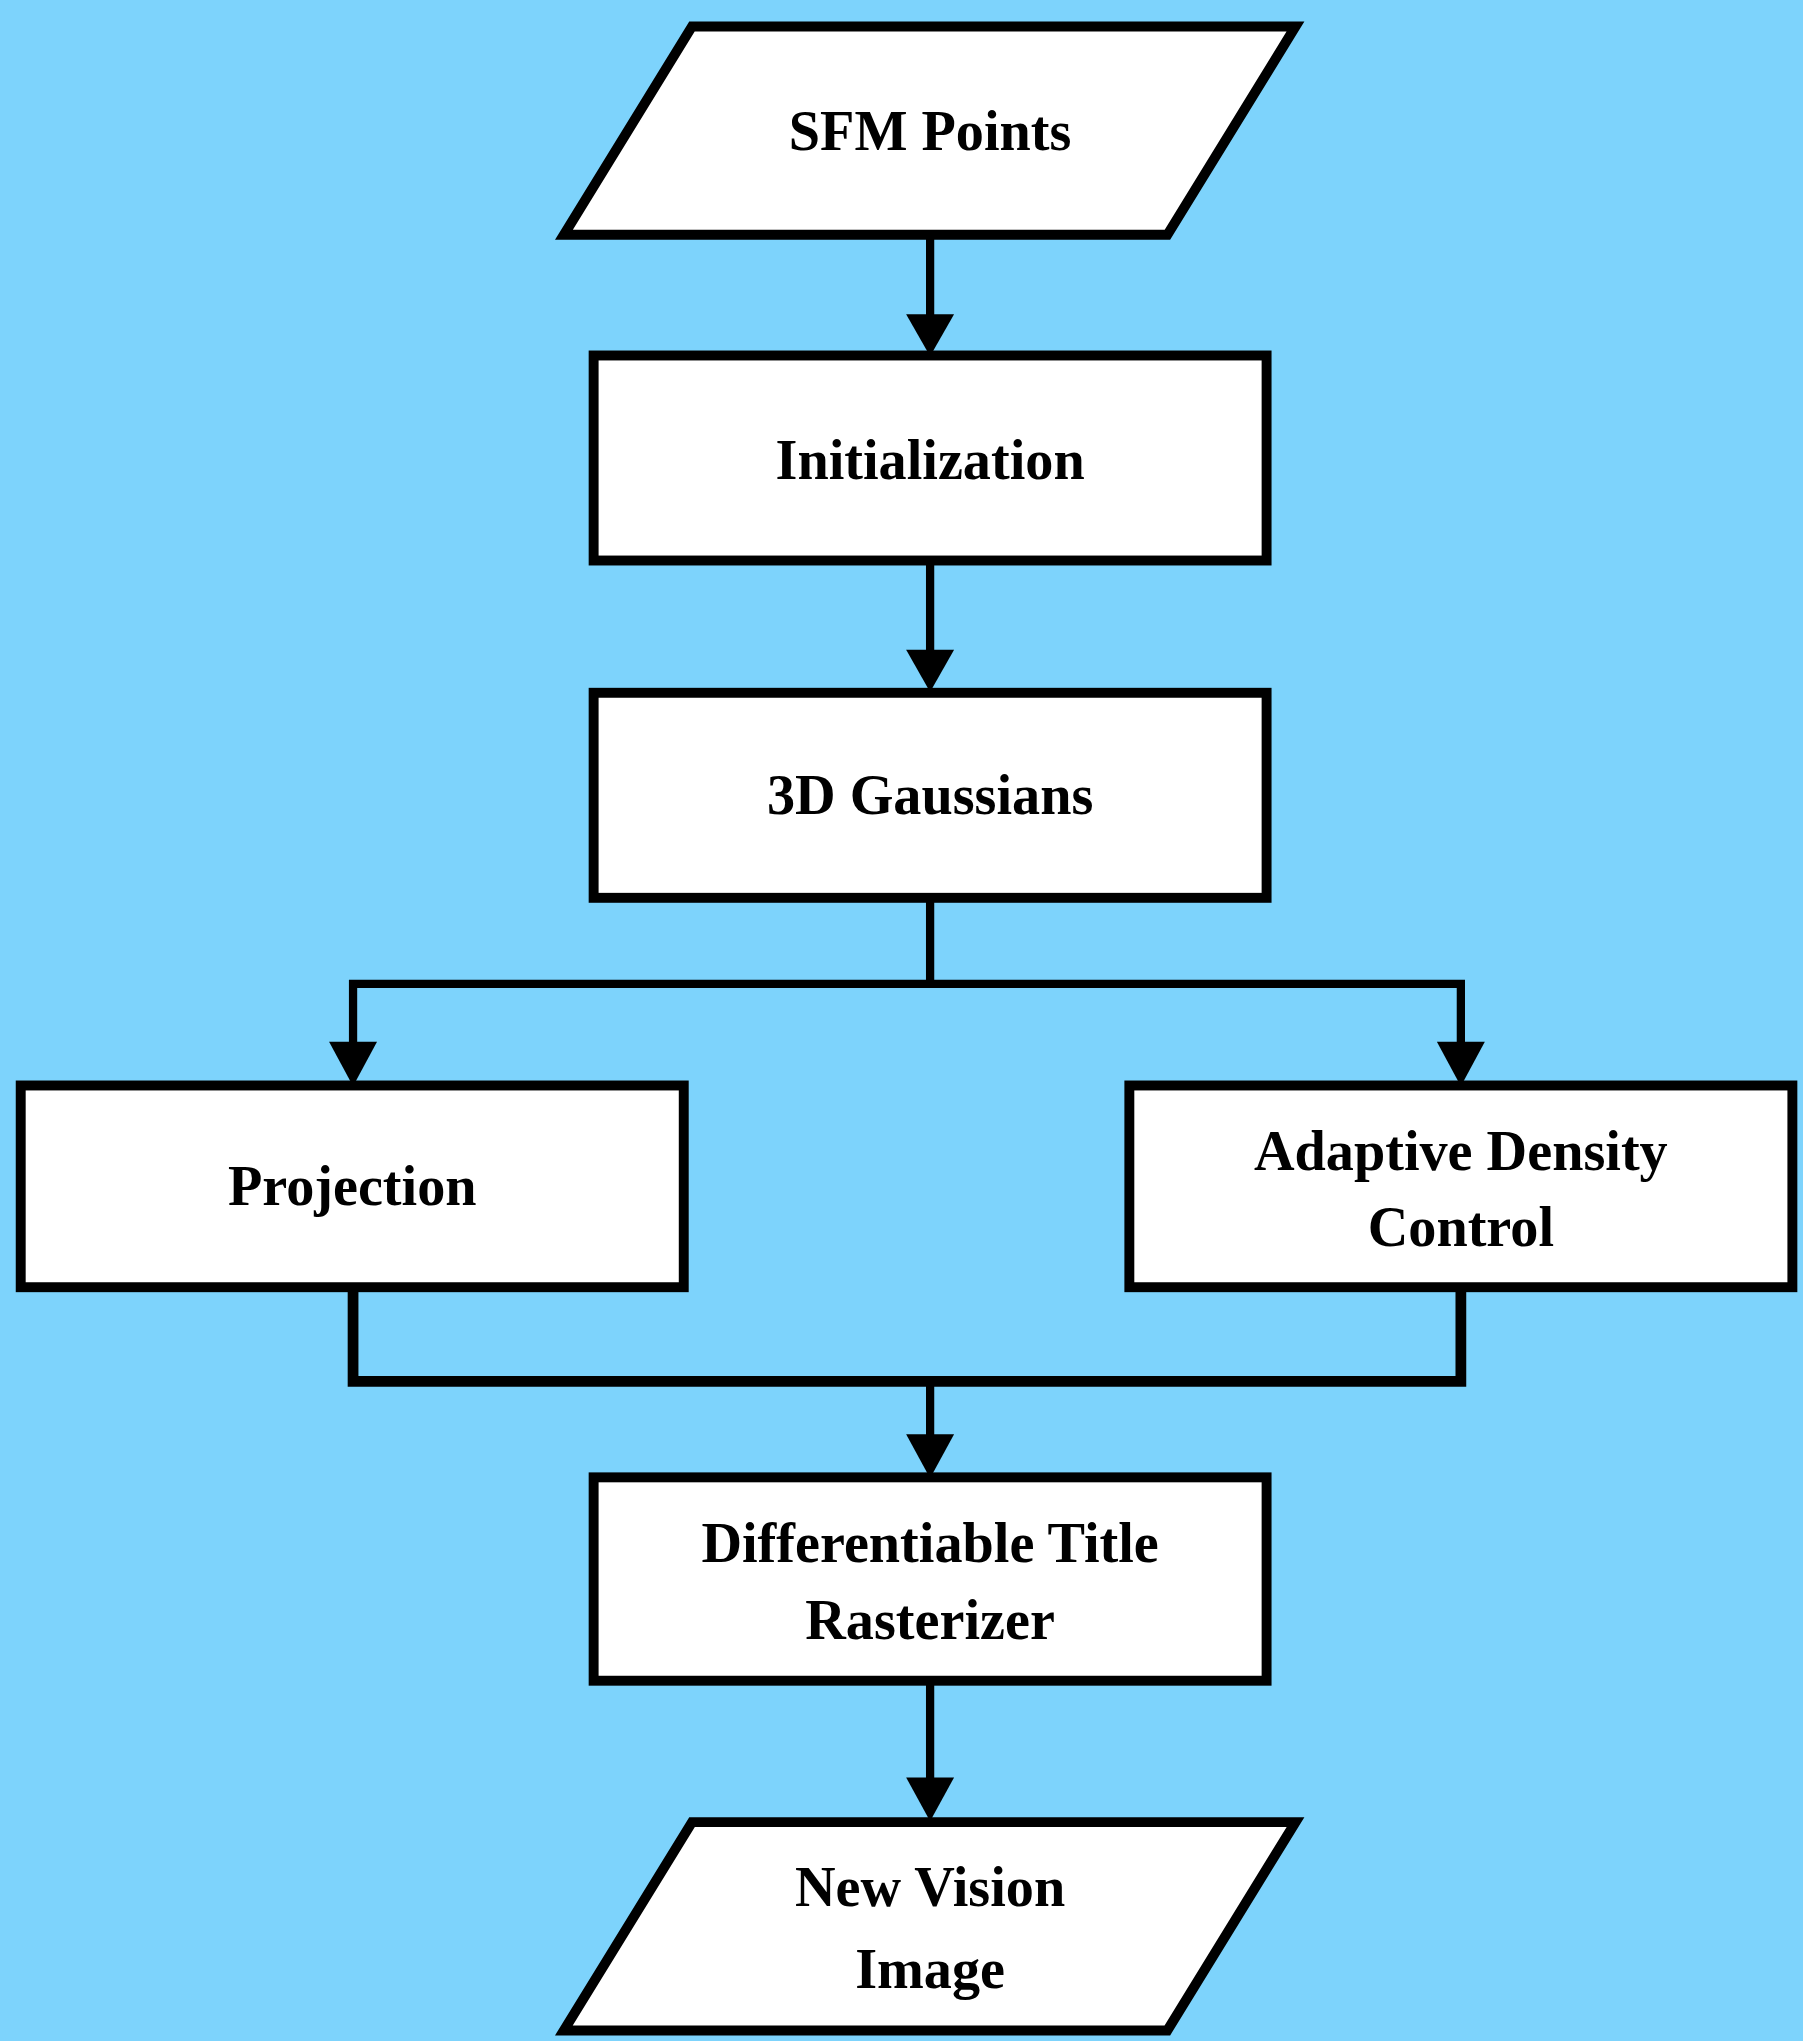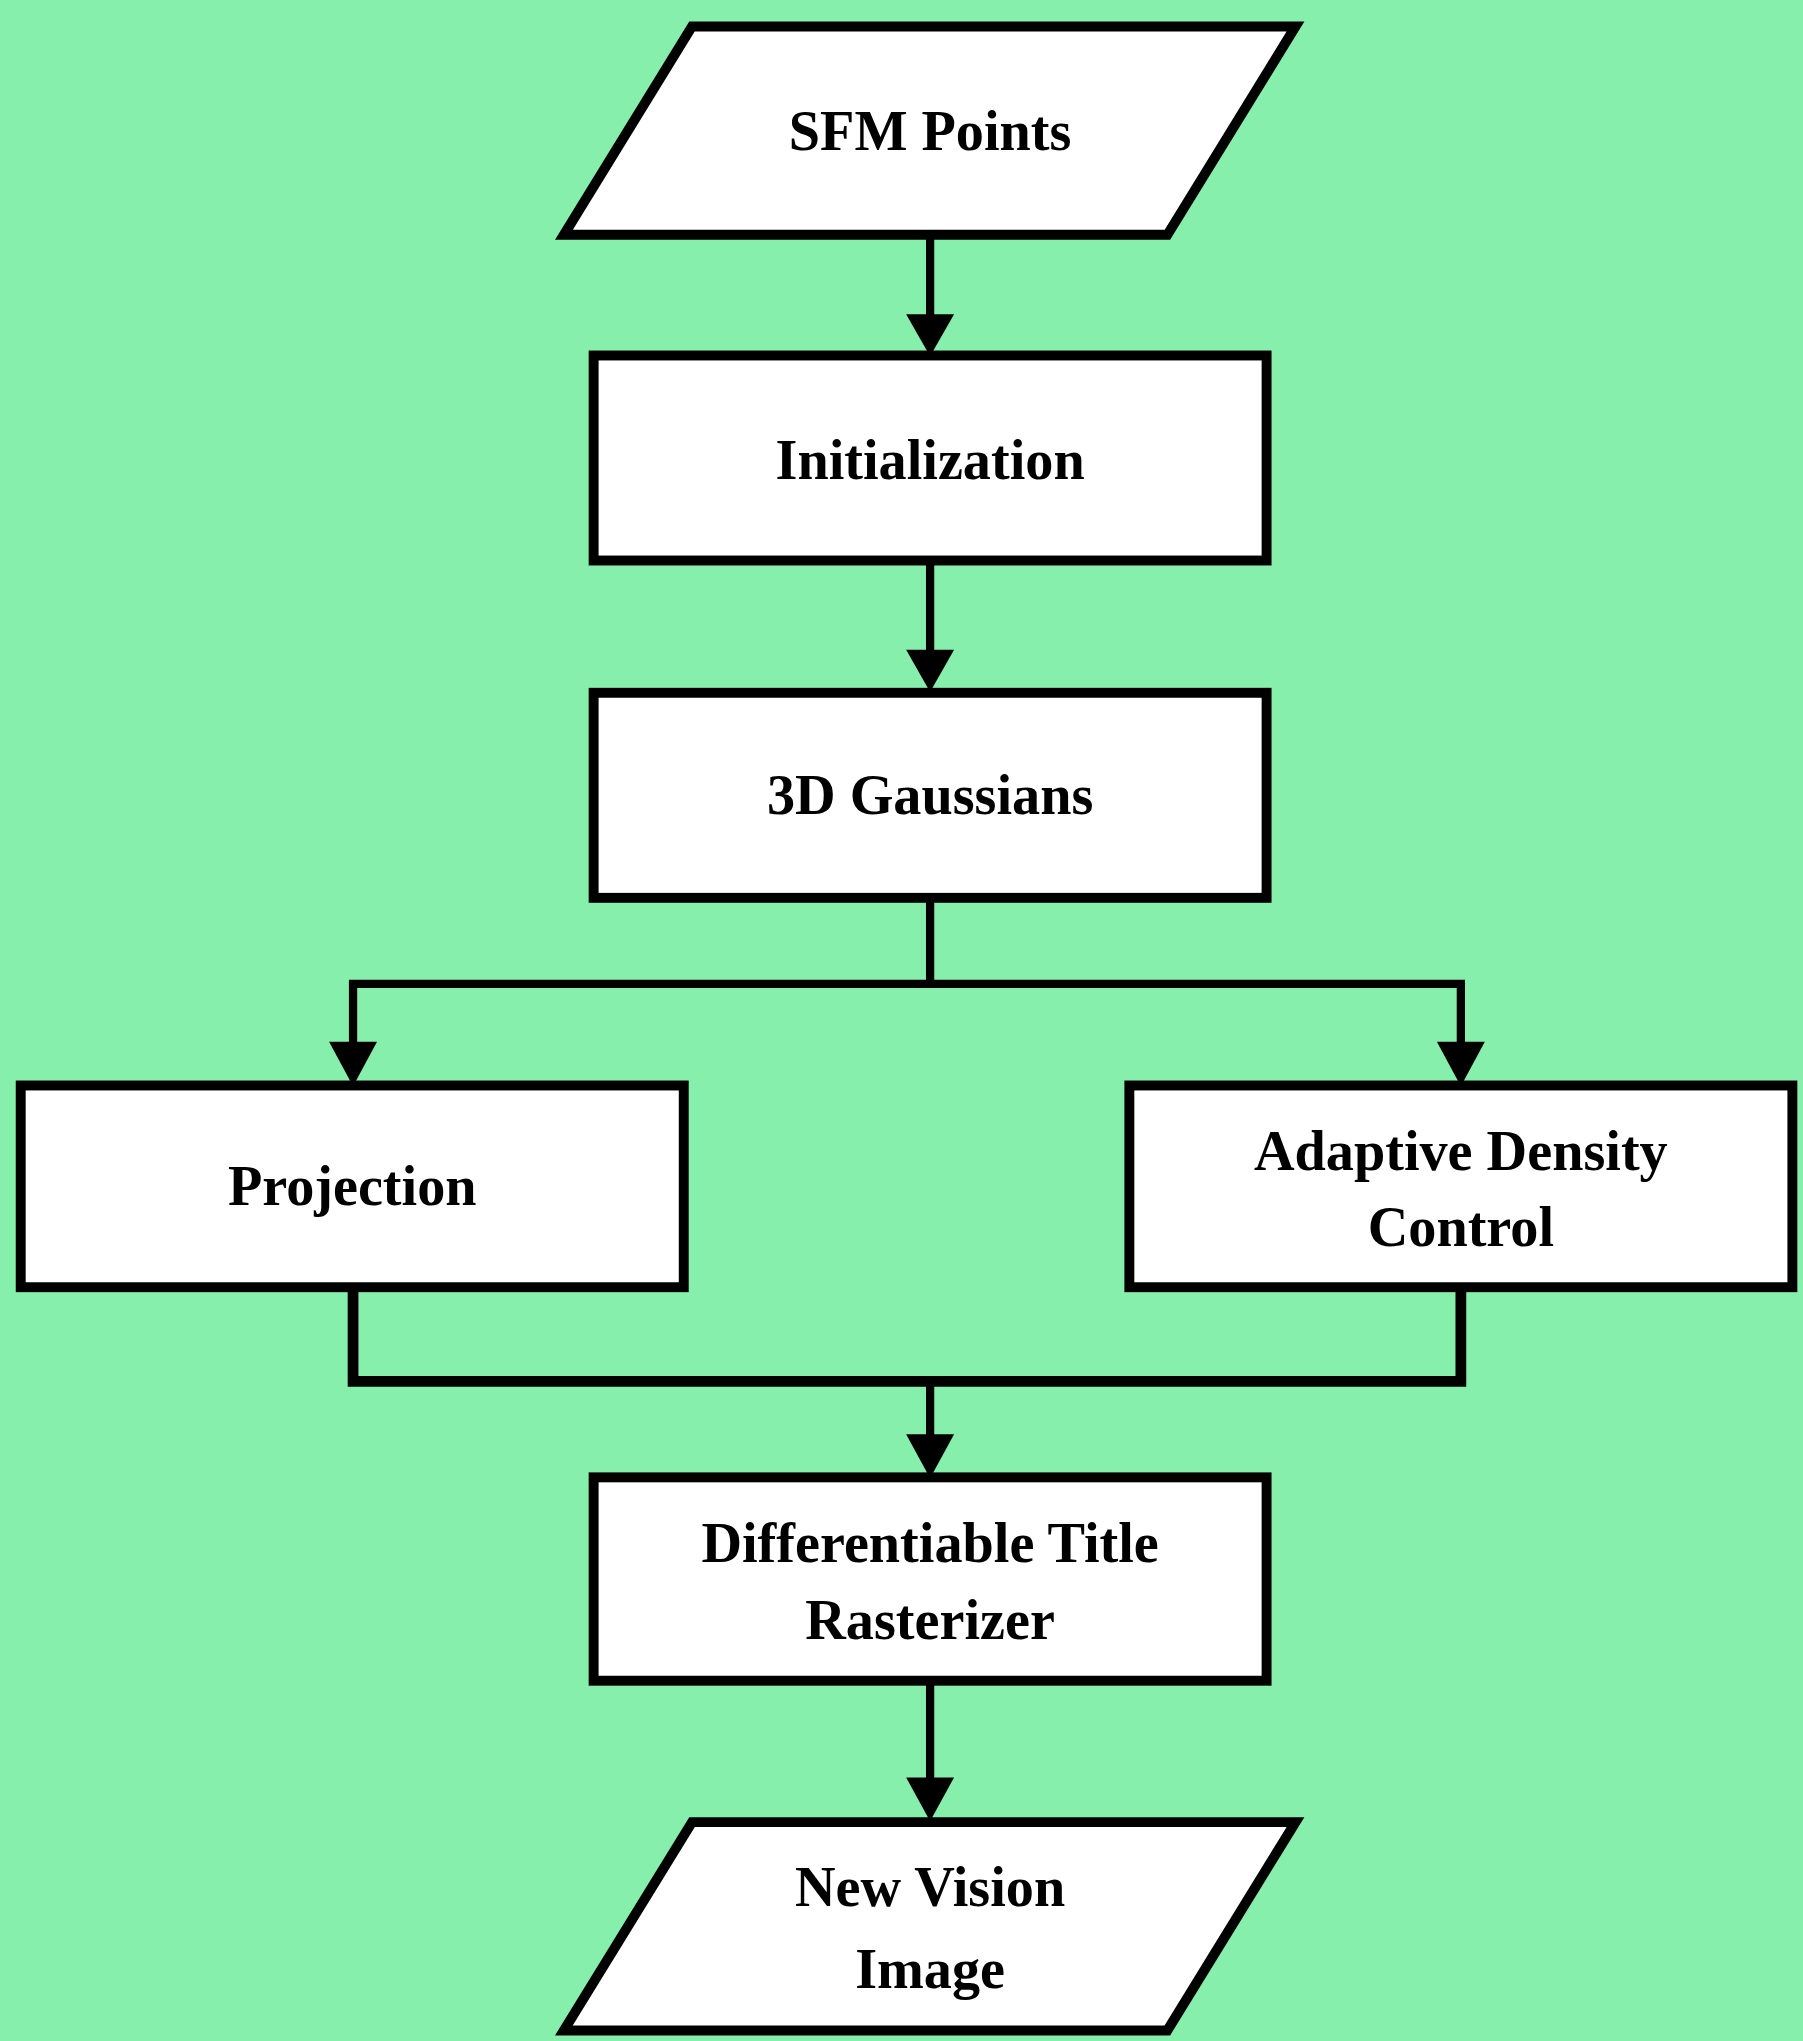--- a/index.html
+++ b/index.html
@@ -3,21 +3,21 @@
 <meta charset="utf-8">
 <style>
   html, body {
     margin: 0;
     padding: 0;
     background: #ffffff;
   }
   .canvas-wrap {
     width: 1804px;
     height: 2042px;
-    background: #86efac;
+    background: #7dd3fc;
     position: relative;
   }
   svg { display: block; }
   .node-shape {
     fill: #ffffff;
     stroke: #000000;
     stroke-width: 12;
     stroke-linejoin: miter;
   }
   .edge {

